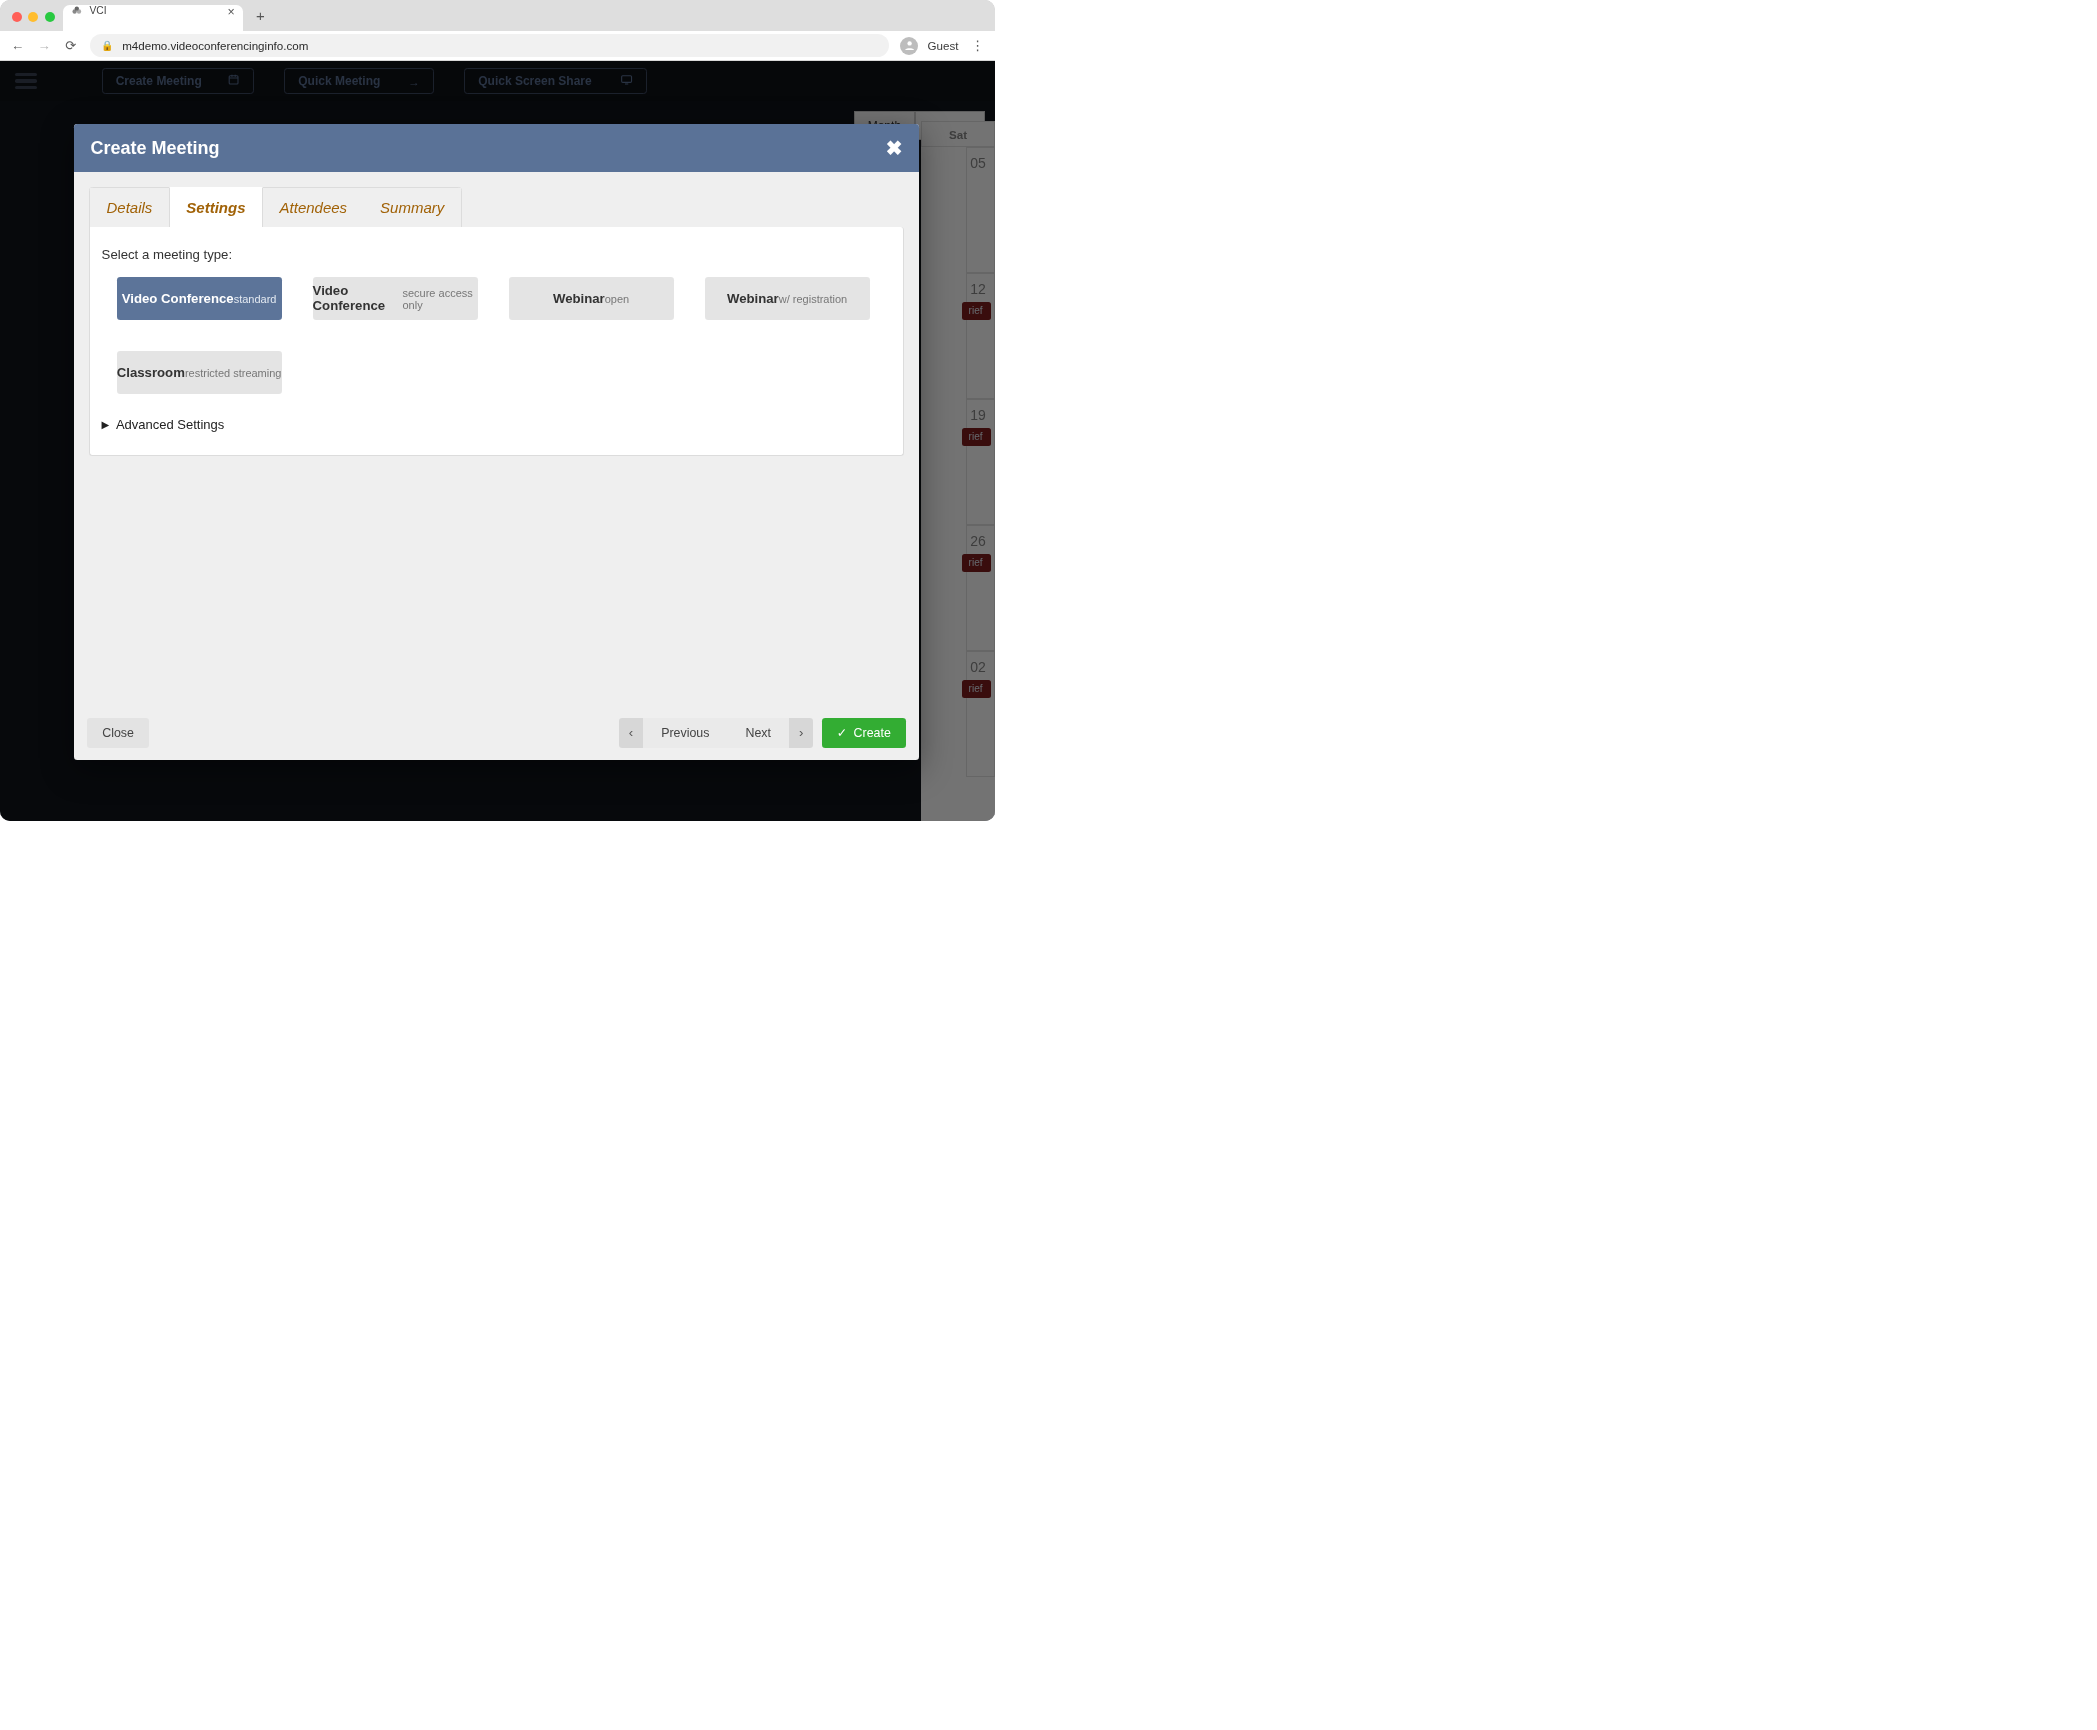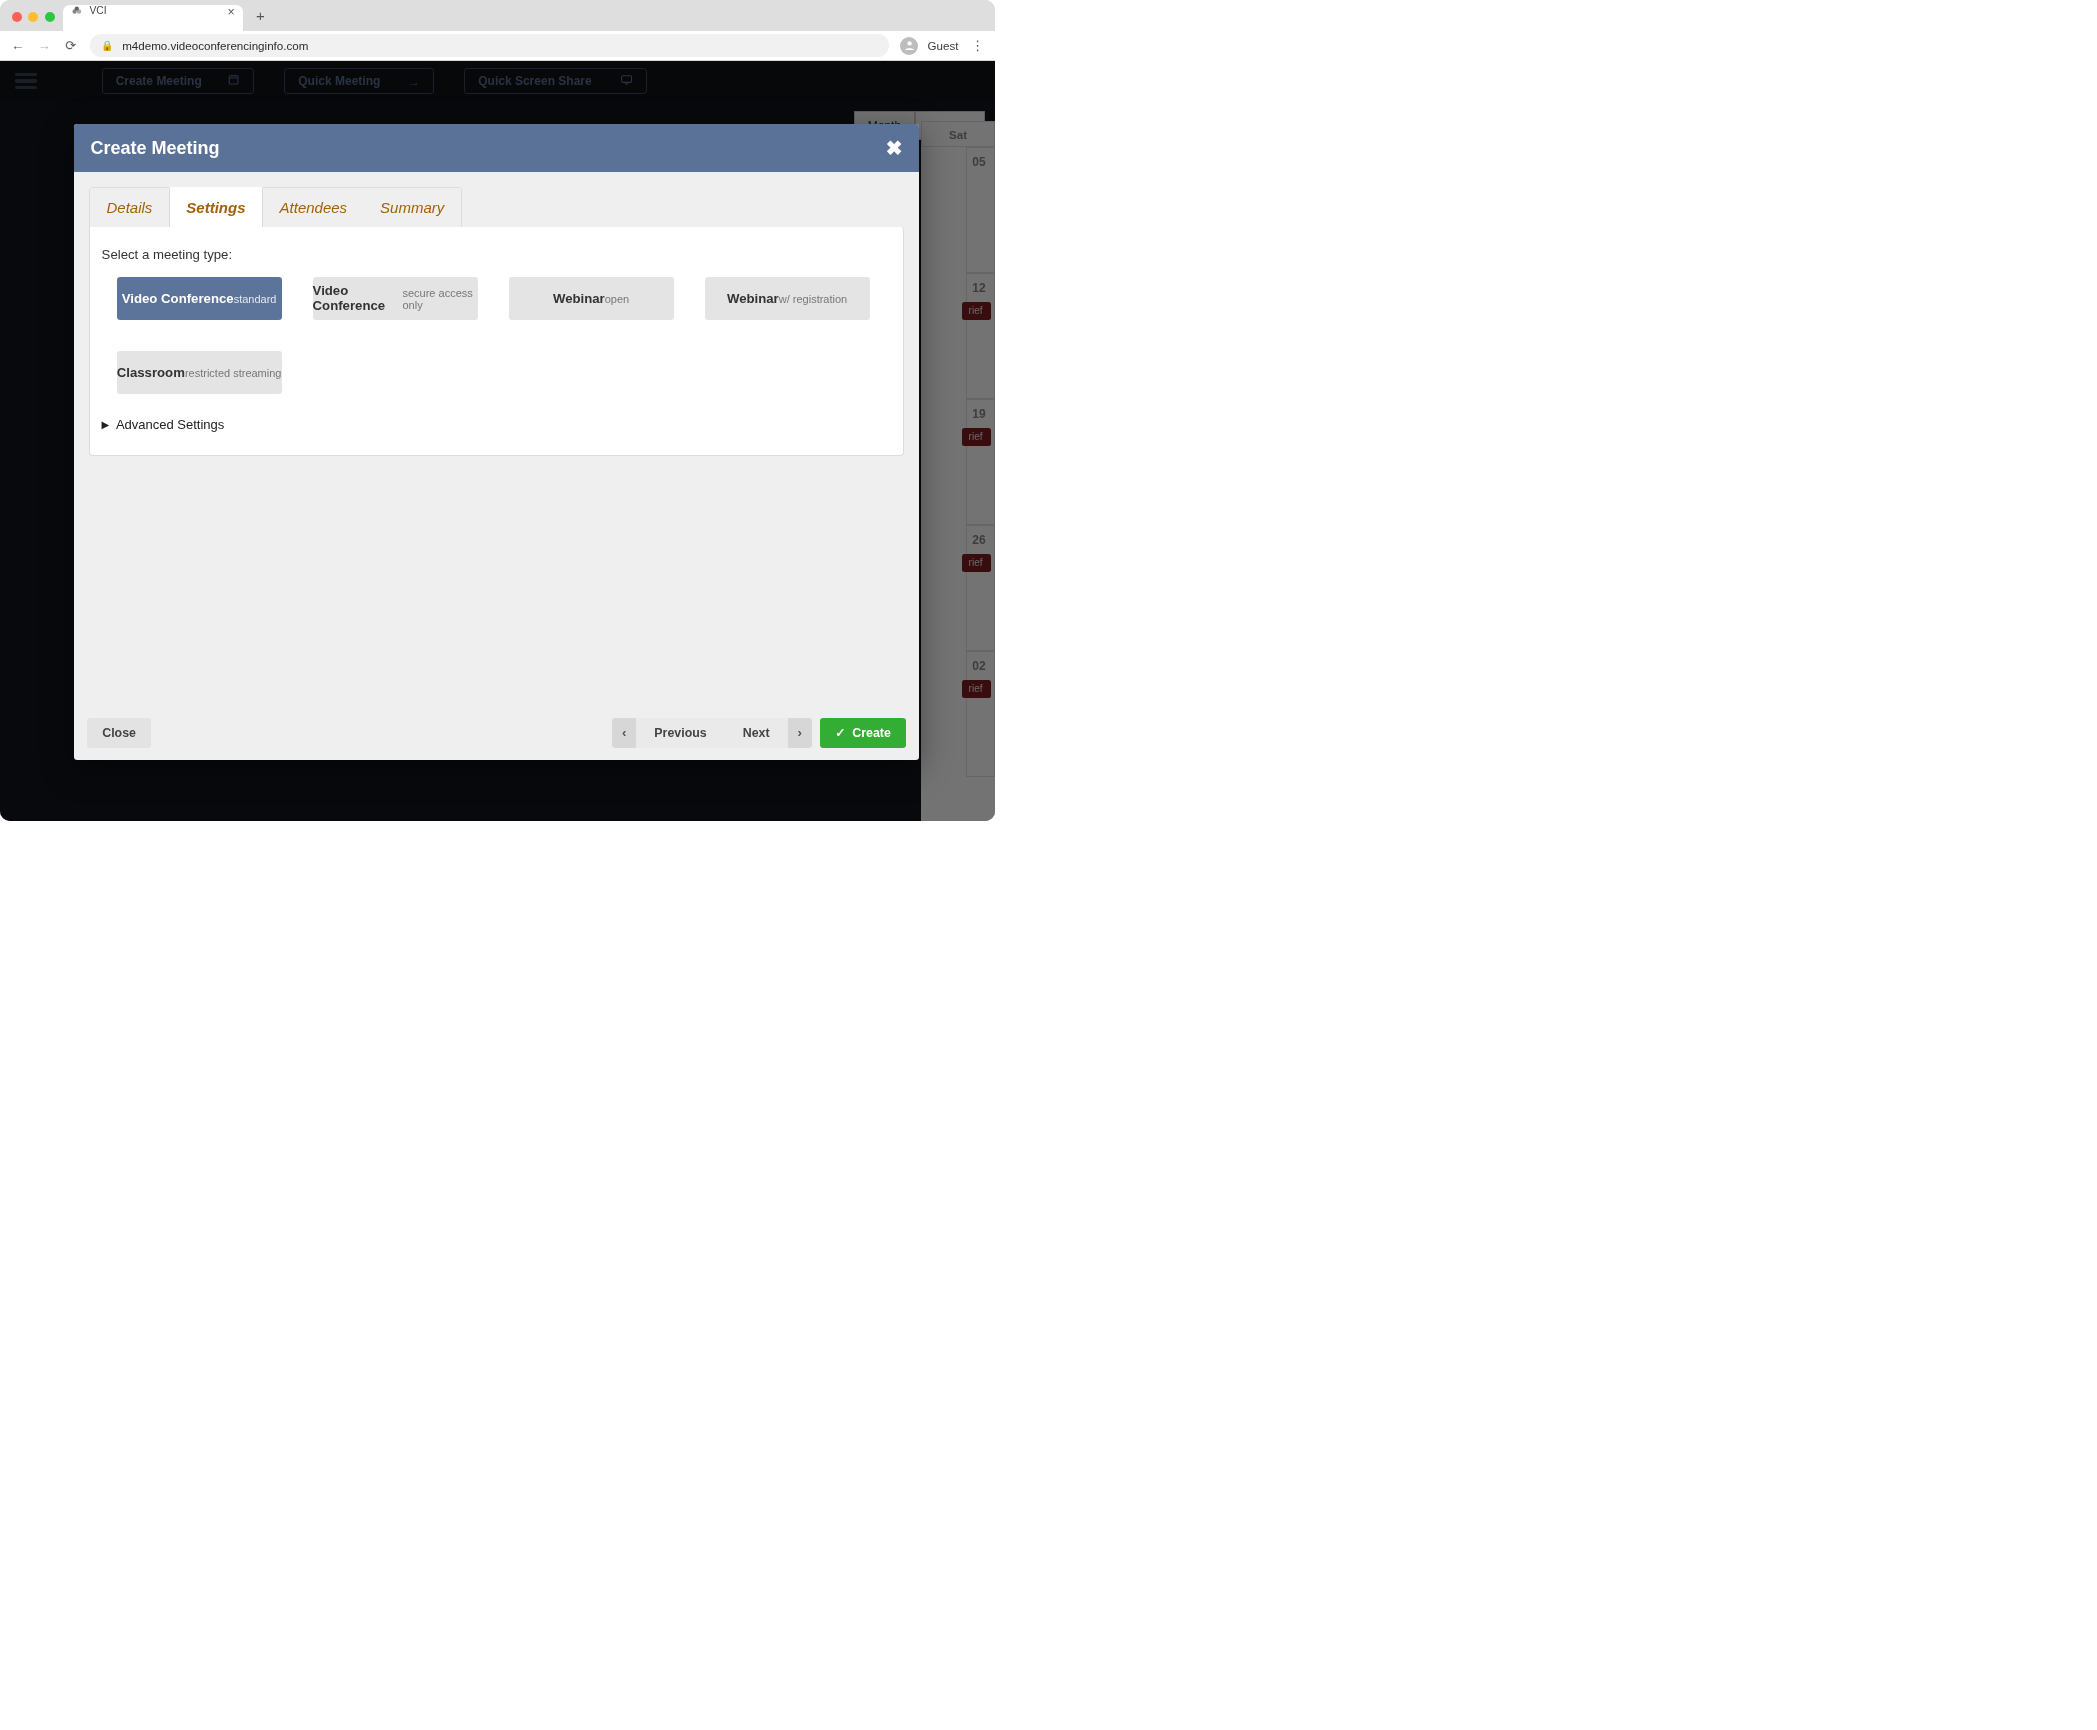--- a/index.html
+++ b/index.html
@@ -176,21 +176,21 @@
     background:#fff;
     padding-left:45px;
   }
   .cal-cell {
     height: 126px;
     border: 0.8px solid #e2e2e2;
     position: relative;
   }
   .cal-cell .daynum {
     position:absolute; top:6.6px; right:8.3px;
-    font-size:12px;color:#888;font-weight:bold;
+    font-size:14px;color:#888;
   }
   .cal-sat-head {
     position:absolute; top: -26.5px; left:0;right:0;
     text-align:center; color:#888; font-size:11.6px; font-weight:600;
     background:#fff; height:26.5px; line-height:26.5px;
     border:0.8px solid #e2e2e2;
   }
   .event-pill {
     position:absolute;
     top: 28px; left:-5px;
@@ -319,21 +319,21 @@
     align-items:center;
     padding: 0 13.2px;
     gap: 8.3px;
   }
   .fbtn {
     height: 30px;
     border-radius:3.3px;
     border:none;
     padding: 0 15px;
     font-size:12.4px;
-    font-weight:700;
+    font-weight:400;
     cursor:pointer;
     display:flex;align-items:center;gap:6.6px;justify-content:center;
   }
   .fbtn.gray { background:#e3e3e3; color:#444; }
   .fbtn.icon-only { padding: 0 10px; font-size:13.2px;}
   .fbtn.green { background: var(--green); color:#fff; }
   .footer-spacer { flex:1; }
   .nav-cluster {
     display:flex;
     border-radius:3.3px;

